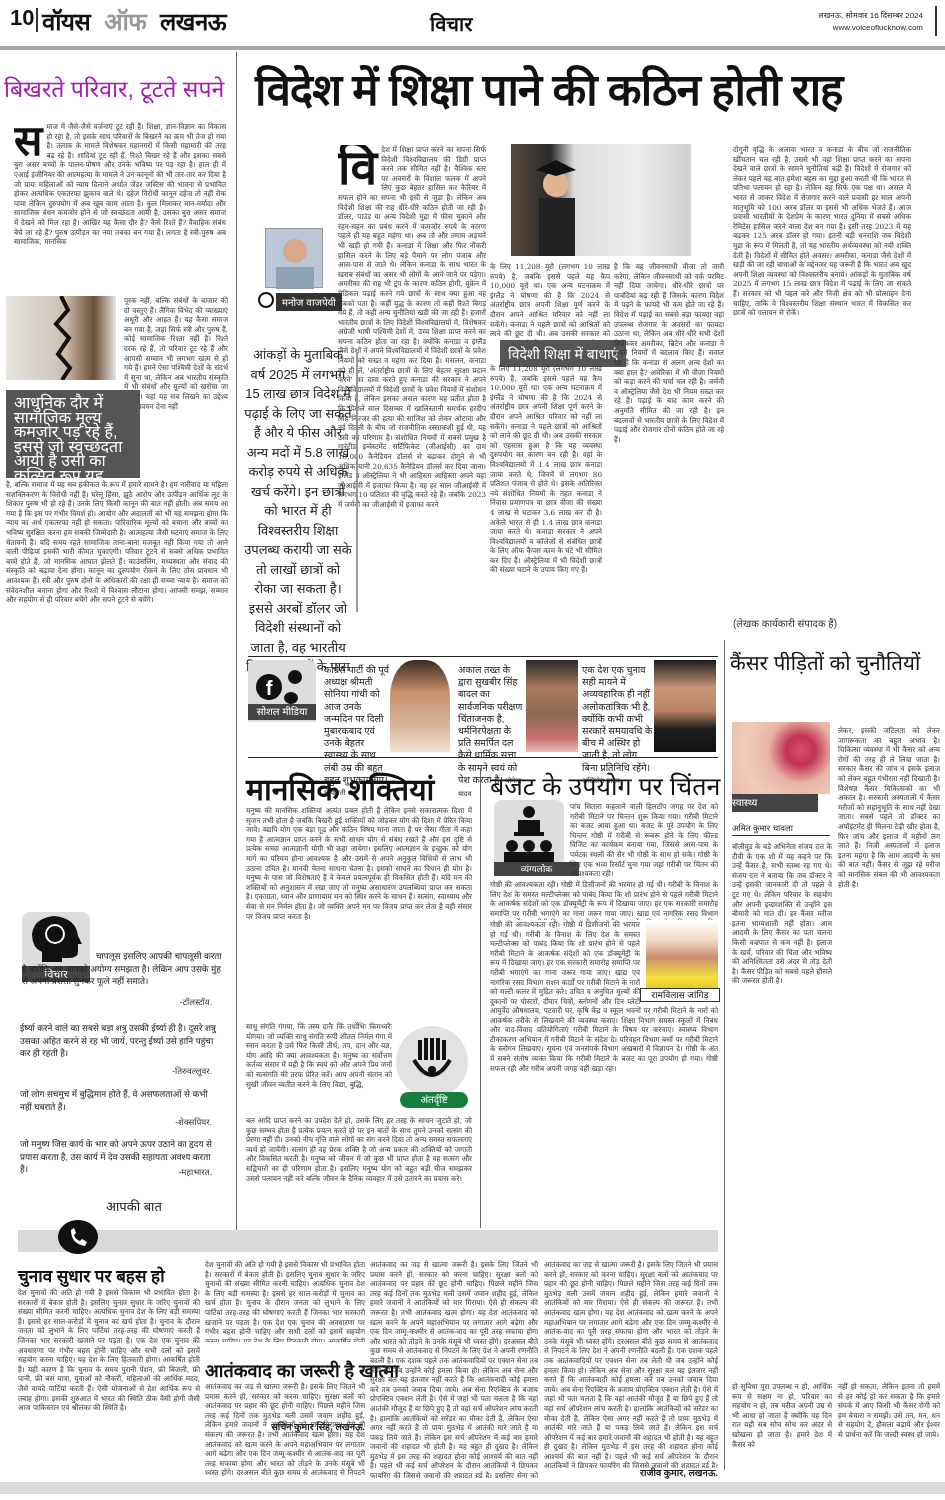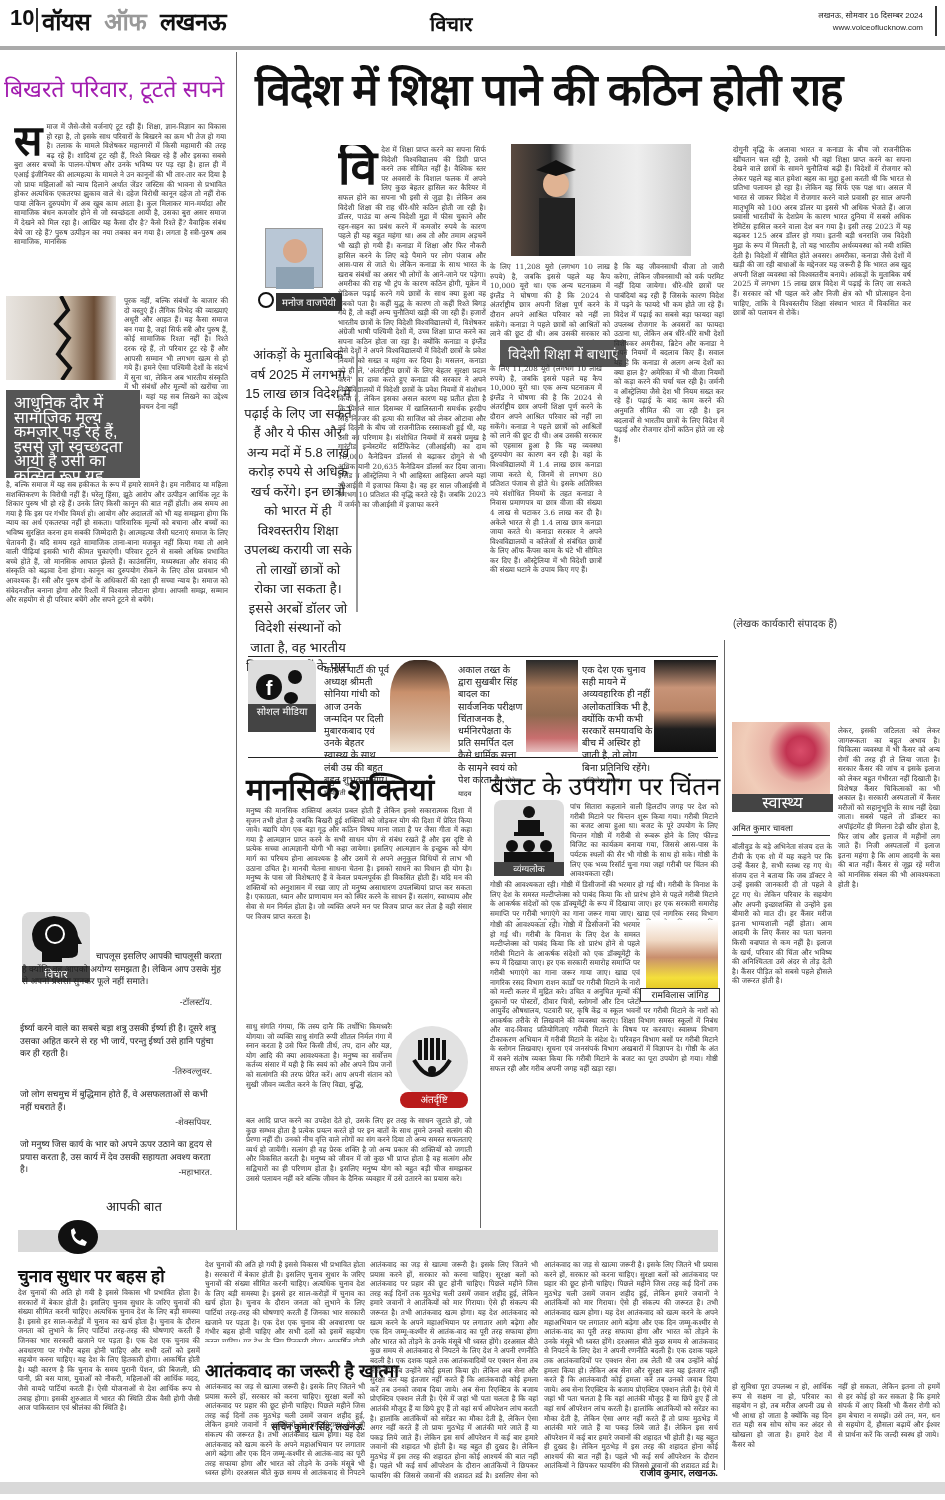--- a/index.html
+++ b/index.html
@@ -103,21 +103,21 @@
 <div class="abs txt" style="left:614px;top:262px;width:110px;height:356px">है कि यह जीवनसाथी वीजा तो जारी करेगा, लेकिन जीवनसाथी को वर्क परमिट नहीं दिया जायेगा। धीरे-धीरे छात्रों पर पाबंदियां बढ़ रही हैं जिसके कारण विदेश में पढ़ने के फायदे भी कम होते जा रहे हैं। विदेश में पढ़ाई का सबसे बड़ा फायदा वहां उपलब्ध रोजगार के अवसरों का फायदा उठाना था, लेकिन अब धीरे-धीरे सभी देशों विशेषकर अमरीका, ब्रिटेन और कनाडा ने अपने नियमों में बदलाव किए हैं। सवाल यह है कि कनाडा से अलग अन्य देशों का क्या हाल है? अमेरिका में भी वीजा नियमों को कड़ा करने की चर्चा चल रही है। जर्मनी व ऑस्ट्रेलिया जैसे देश भी नियम सख्त कर रहे हैं। पढ़ाई के बाद काम करने की अनुमति सीमित की जा रही है। इन बदलावों से भारतीय छात्रों के लिए विदेश में पढ़ाई और रोजगार दोनों कठिन होते जा रहे हैं।</div>
 
 <div class="abs txt" style="left:733px;top:145px;width:178px;height:470px">दोगुनी वृद्धि के अलावा भारत व कनाडा के बीच जो राजनीतिक खींचतान चल रही है, उससे भी वहां शिक्षा प्राप्त करने का सपना देखने वाले छात्रों के सामने चुनौतियां बढ़ी हैं। विदेशों में रोजगार को लेकर पहले यह बात हमेशा बहस का मुद्दा हुआ करती थी कि भारत से प्रतिभा पलायन हो रहा है। लेकिन यह सिर्फ एक पक्ष था। असल में भारत से जाकर विदेश में रोजगार करने वाले प्रवासी हर साल अपनी मातृभूमि को 100 अरब डॉलर या इससे भी अधिक भेजते हैं। आज प्रवासी भारतीयों के देशप्रेम के कारण भारत दुनिया में सबसे अधिक रेमिटेंस हासिल करने वाला देश बन गया है। इसी तरह 2023 में यह बढ़कर 125 अरब डॉलर हो गया। इतनी बड़ी धनराशि जब विदेशी मुद्रा के रूप में मिलती है, तो यह भारतीय अर्थव्यवस्था को नयी शक्ति देती है। विदेशों में सीमित होते अवसर। अमरीका, कनाडा जैसे देशों में खड़ी की जा रही बाधाओं के मद्देनजर यह जरूरी है कि भारत अब खुद अपनी शिक्षा व्यवस्था को विश्वस्तरीय बनाये। आंकड़ों के मुताबिक वर्ष 2025 में लगभग 15 लाख छात्र विदेश में पढ़ाई के लिए जा सकते हैं। सरकार को भी पहल करे और निजी क्षेत्र को भी प्रोत्साहन देना चाहिए, ताकि वे विश्वस्तरीय शिक्षा संस्थान भारत में विकसित कर छात्रों को पलायन से रोकें।</div>
 <div class="abs" style="left:733px;top:616px;width:178px;text-align:left;font-size:10px;color:#333;font-family:'Liberation Sans',sans-serif">(लेखक कार्यकारी संपादक हैं)</div>
 
 <div class="abs hrule" style="left:248px;top:656px;width:470px"></div>
 <div class="abs" style="left:248px;top:660px;width:68px;height:62px;background:#ddd;border-radius:6px 6px 0 0">
   <div class="abs" style="left:8px;top:14px;width:26px;height:26px;border-radius:50%;background:#111;color:#fff;font-weight:bold;font-size:20px;text-align:center;line-height:28px;font-family:'Liberation Sans',sans-serif">f</div>
   <div class="abs" style="left:40px;top:10px;width:14px;height:14px;border-radius:50%;background:#111"></div>
   <div class="abs" style="left:36px;top:32px;width:14px;height:12px;border-radius:50%;background:#111"></div>
-  <div class="abs" style="left:0;top:44px;width:68px;height:28px;background:#444;color:#fff;font-size:10px;text-align:center;line-height:16px;font-family:'Liberation Sans',sans-serif">सोशल मीडिया</div>
+  <div class="abs" style="left:0;top:44px;width:68px;height:16px;background:#444;color:#fff;font-size:10px;text-align:center;line-height:16px;font-family:'Liberation Sans',sans-serif">सोशल मीडिया</div>
 </div>
 
 <div class="abs social-txt" style="left:324px;top:664px;width:66px">
   <span>कांग्रेस पार्टी की पूर्व अध्यक्ष श्रीमती सोनिया गांधी को आज उनके जन्मदिन पर दिली मुबारकबाद एवं उनके बेहतर स्वास्थ्य के साथ लंबी उम्र की बहुत बहुत शुभकामनाएं।</span>
   <span style="font-size:7px">मायावती</span>
 </div>
 <div class="abs" style="left:390px;top:660px;width:60px;height:92px;background:linear-gradient(180deg,#3b2b22 0%,#c9906c 35%,#d9b9a0 75%,#f0e4d4 100%);border-radius:40% 40% 0 0"></div>
 
 <div class="abs social-txt" style="left:458px;top:664px;width:68px">
   <span>अकाल तख्त के द्वारा सुखबीर सिंह बादल का सार्वजनिक परीक्षण चिंताजनक है, धर्मनिरपेक्षता के प्रति समर्पित दल कैसे धार्मिक सत्ता के सामने स्वयं को पेश करता है।</span>
@@ -127,54 +127,55 @@
 
 <div class="abs social-txt" style="left:582px;top:664px;width:72px">
   <span>एक देश एक चुनाव सही मायने में अव्यवहारिक ही नहीं अलोकतांत्रिक भी है, क्योंकि कभी कभी सरकारें समयावधि के बीच में अस्थिर हो जाती है, तो लोग बिना प्रतिनिधि रहेंगे।</span>
   <span style="font-size:7px">अखिलेश यादव</span>
 </div>
 <div class="abs" style="left:654px;top:660px;width:62px;height:92px;background:linear-gradient(180deg,#1c1c1c 0%,#c89478 30%,#b98466 55%,#1e1e1e 75%,#111 100%)"></div>
 <div class="abs hrule" style="left:248px;top:757px;width:470px"></div>
 
 <div class="abs vrule" style="left:724px;top:640px;height:830px"></div>
 <div class="abs" style="left:730px;top:648px;font-size:20.5px;line-height:30px;color:#111;font-family:'Liberation Sans',sans-serif">
+  <div>कैंसर पीड़ितों को चुनौतियों</div>
 </div>
 <div class="abs" style="left:732px;top:722px;width:98px;height:72px;background:radial-gradient(circle at 70% 40%,#d94d6a 0%,#c23452 18%,#e8b3a6 40%,#f1cdb9 70%,#e7bca8 100%)"></div>
-<div class="abs" style="left:732px;top:794px;width:101px;height:18px;background:#444;color:#fff;text-align:center;font-size:16px;line-height:18px;font-family:'Liberation Sans',sans-serif">स्वास्थ्य</div>
+<div class="abs" style="left:732px;top:794px;width:86px;height:18px;background:#444;color:#fff;font-size:10px;line-height:18px;font-family:'Liberation Sans',sans-serif">स्वास्थ्य</div>
 <div class="abs" style="left:732px;top:822px;font-size:8.5px;color:#222;font-family:'Liberation Sans',sans-serif;border-bottom:1px solid #333;width:98px;padding-bottom:2px">अमित कुमार चावला</div>
 <div class="abs txt" style="left:732px;top:842px;width:100px;height:540px">बॉलीवुड के बड़े अभिनेता संजय दत्त के टीवी के एक शो में यह कहने पर कि उन्हें कैंसर है, सभी स्तब्ध रह गए थे। संजय दत्त ने बताया कि जब डॉक्टर ने उन्हें इसकी जानकारी दी तो पहले वे टूट गए थे। लेकिन परिवार के सहयोग और अपनी इच्छाशक्ति से उन्होंने इस बीमारी को मात दी। हर कैंसर मरीज इतना भाग्यशाली नहीं होता। आम आदमी के लिए कैंसर का पता चलना किसी वज्रपात से कम नहीं है। इलाज के खर्च, परिवार की चिंता और भविष्य की अनिश्चितता उसे अंदर से तोड़ देती है। कैंसर पीड़ित को सबसे पहले हौसले की जरूरत होती है।</div>
 <div class="abs txt" style="left:732px;top:1382px;width:100px;height:80px">हो सुविधा पूरा उपलब्ध न हो, आर्थिक रूप से सक्षम ना हो, परिवार का सहयोग न हो, तब मरीज अपनी उम्र से भी आधा हो जाता है क्योंकि वह दिन रात यही सब सोच सोच कर अंदर से खोखला हो जाता है। हमारे देश में कैंसर को</div>
 <div class="abs txt" style="left:838px;top:726px;width:102px;height:654px">लेकर, इसकी जटिलता को लेकर जागरूकता का बहुत अभाव है। चिकित्सा व्यवस्था में भी कैंसर को अन्य रोगों की तरह ही ले लिया जाता है। सरकार कैंसर की जांच व इसके इलाज को लेकर बहुत गंभीरता नहीं दिखाती है। विशेषज्ञ कैंसर चिकित्सकों का भी अकाल है। सरकारी अस्पतालों में कैंसर मरीजों को सहानुभूति के साथ नहीं देखा जाता। सबसे पहले तो डॉक्टर का अपॉइंटमेंट ही मिलना टेढ़ी खीर होता है, फिर जांच और इलाज में महीनों लग जाते हैं। निजी अस्पतालों में इलाज इतना महंगा है कि आम आदमी के बस की बात नहीं। कैंसर से जूझ रहे मरीज को मानसिक संबल की भी आवश्यकता होती है।</div>
 <div class="abs txt" style="left:838px;top:1382px;width:102px;height:80px">नहीं हो सकता, लेकिन इतना तो हममें से हर कोई हो कर सकता है कि हमारे संपर्क में आए किसी भी कैंसर रोगी को हम बेचारा न समझें। उसे तन, मन, धन से सहयोग दें, हौसला बढ़ायें और ईश्वर से प्रार्थना करें कि जल्दी स्वस्थ हो जाये।</div>
 
 <div class="abs sec-hl" style="left:246px;top:768px">मानसिक शक्तियां</div>
 <div class="abs txt" style="left:246px;top:806px;width:226px;height:214px">मनुष्य की मानसिक शक्तियां अत्यंत प्रबल होती हैं लेकिन इनसे सकारात्मक दिशा में सृजन तभी होता है जबकि बिखरी हुई शक्तियों को जोड़कर योग की दिशा में प्रेरित किया जावे। यद्यपि योग एक बड़ा गूढ़ और कठिन विषय माना जाता है पर जैसा गीता में कहा गया है आत्मज्ञान प्राप्त करने के सभी साधन योग से संबंध रखते हैं और इस दृष्टि से प्रत्येक सच्चा आत्मज्ञानी योगी भी कहा जायेगा। इसलिए आत्मज्ञान के इच्छुक को योग मार्ग का परिचय होना आवश्यक है और उसमें से अपने अनुकूल विधियों से लाभ भी उठाना उचित है। मानवी चेतना साधना चेतना है। इसको साधने का विधान ही योग है। मनुष्य के पास जो विशेषताएं हैं वे केवल प्रयत्नपूर्वक ही विकसित होती हैं। यदि मन की शक्तियों को अनुशासन में रखा जाए तो मनुष्य असाधारण उपलब्धियां प्राप्त कर सकता है। एकाग्रता, ध्यान और प्राणायाम मन को स्थिर करने के साधन हैं। सत्संग, स्वाध्याय और सेवा से मन निर्मल होता है। जो व्यक्ति अपने मन पर विजय प्राप्त कर लेता है वही संसार पर विजय प्राप्त करता है।</div>
 <div class="abs txt" style="left:246px;top:1022px;width:146px;height:96px">साधु संगति गंगया, किं तस्य दानैः किं तर्थोभिः किमध्वरैः योगया। जो व्यक्ति साधु संगति रूपी शीतल निर्मल गंगा में स्नान करता है उसे फिर किसी तीर्थ, तप, दान और यज्ञ, योग आदि की क्या आवश्यकता है। मनुष्य का सर्वोत्तम कर्तव्य संसार में यही है कि स्वयं को और अपने प्रिय जनों को सत्संगति की तरफ प्रेरित करें। आप अपनी संतान को सुखी जीवन व्यतीत करने के लिए विद्या, बुद्धि,</div>
 <div class="abs" style="left:396px;top:1026px;width:72px;height:72px;border-radius:50%;background:#e2e2e2">
   <svg width="72" height="72">
       <path d="M24 14 v20 M30 12 v22 M36 12 v22 M42 12 v22 M48 14 v20 M18 34 q18 30 36 0" fill="none" stroke="#111" stroke-width="4"></path>
       <circle cx="36" cy="44" r="4" fill="#111"></circle>
     </svg>
 </div>
-<div class="abs" style="left:400px;top:1092px;width:68px;height:16px;border-radius:8px;background:#b91c1c;color:#fff;font-size:10px;text-align:center;line-height:16px;font-family:Liberation Sans, sans-serif">अंतर्दृष्टि</div>
+<div class="abs" style="left:400px;top:1092px;width:68px;height:16px;border-radius:8px;background:#15803d;color:#fff;font-size:10px;text-align:center;line-height:16px;font-family:Liberation Sans, sans-serif">अंतर्दृष्टि</div>
 <div class="abs txt" style="left:246px;top:1116px;width:226px;height:108px">बल आदि प्राप्त करने का उपदेश देते हो, उसके लिए हर तरह के साधन जुटाते हो, जो कुछ सम्भव होता है प्रत्येक प्रयत्न करते हो पर इन बातों के साथ तुमने उनको सत्संग की प्रेरणा नहीं दी। उनको नीच वृत्ति वाले लोगों का संग करने दिया तो अन्य समस्त सफलताएं व्यर्थ हो जायेंगी। सत्संग ही वह प्रेरक शक्ति है जो अन्य प्रकार की शक्तियों को जगाती और विकसित करती है। मनुष्य को जीवन में जो कुछ भी प्राप्त होता है वह सत्संग और सद्विचारों का ही परिणाम होता है। इसलिए मनुष्य योग को बहुत बड़ी चीज समझकर उससे पलायन नहीं करे बल्कि जीवन के दैनिक व्यवहार में उसे उतारने का प्रयास करे।</div>
 
 <div class="abs vrule" style="left:480px;top:768px;height:460px"></div>
 <div class="abs sec-hl2" style="left:490px;top:768px">बजट के उपयोग पर चिंतन</div>
 <div class="abs" style="left:494px;top:800px;width:70px;height:76px;background:#ddd;border-radius:8px 8px 0 0">
   <svg width="70" height="62">
       <circle cx="35" cy="12" r="6" fill="#111"></circle>
       <rect x="24" y="20" width="22" height="12" fill="#111"></rect>
       <rect x="20" y="32" width="30" height="4" fill="#111"></rect>
       <circle cx="18" cy="46" r="6" fill="#111"></circle>
       <circle cx="35" cy="46" r="6" fill="#111"></circle>
       <circle cx="52" cy="46" r="6" fill="#111"></circle>
       <rect x="10" y="52" width="50" height="10" fill="#111"></rect>
     </svg>
-  <div class="abs" style="left:0;top:62px;width:70px;height:14px;background:#444;color:#fff;font-size:9px;text-align:center;line-height:14px;font-family:'Liberation Sans',sans-serif">व्यंग्यलोक</div>
+  <div class="abs" style="left:0;top:62px;width:85px;height:14px;background:#444;color:#fff;font-size:9px;text-align:center;line-height:14px;font-family:'Liberation Sans',sans-serif">व्यंग्यलोक</div>
 </div>
 <div class="abs txt" style="left:570px;top:802px;width:148px;height:76px">पांच सितारा कहलाने वाली हिलटॉप जगह पर देश को गरीबी मिटाने पर चिन्तन शुरू किया गया। गरीबी मिटाने का बजट आया हुआ था। बजट के पूरे उपयोग के लिए चिन्तन गोष्ठी में गरीबी से रूबरू होने के लिए फील्ड विजिट का कार्यक्रम बनाया गया, जिससे आस-पास के पर्यटक स्थलों की सैर भी गोष्ठी के साथ हो सके। गोष्ठी के लिए एक भव्य रिसॉर्ट चुना गया जहां गरीबी पर चिंतन की आवश्यकता रही।</div>
 <div class="abs txt" style="left:490px;top:880px;width:228px;height:40px">गोष्ठी की आवश्यकता रही। गोष्ठी में डिसीजनों की भरमार हो गई थी। गरीबी के विनाश के लिए देश के समस्त मल्टीप्लेक्स को पाबंद किया कि शो प्रारंभ होने से पहले गरीबी मिटाने के आकर्षक संदेशों को एक डॉक्यूमेंट्री के रूप में दिखाया जाए। हर एक सरकारी समारोह समाप्ति पर गरीबी भगाएंगे का गाना जरूर गाया जाए। खाद्य एवं नागरिक रसद विभाग राशन कार्डों पर गरीबी मिटाने के नारों को मल्टी कलर में मुद्रित करे। उचित व अनुचित मूल्यों की दुकानों पर पोस्टरों, दीवार चित्रों, स्लोगनों और टिन प्लेटों आदि द्वारा गरीबी मिटाने से संबंधित संदेशों का प्रदर्शन किया जाए। पंचायत एवं ग्रामीण विकास विभाग पंचायत केंद्र के प्राथमिक स्वास्थ्य केंद्र, उपकेंद्र,</div>
 <div class="abs txt" style="left:490px;top:920px;width:150px;height:86px">गोष्ठी की आवश्यकता रही। गोष्ठी में डिसीजनों की भरमार हो गई थी। गरीबी के विनाश के लिए देश के समस्त मल्टीप्लेक्स को पाबंद किया कि शो प्रारंभ होने से पहले गरीबी मिटाने के आकर्षक संदेशों को एक डॉक्यूमेंट्री के रूप में दिखाया जाए। हर एक सरकारी समारोह समाप्ति पर गरीबी भगाएंगे का गाना जरूर गाया जाए। खाद्य एवं नागरिक रसद विभाग राशन कार्डों पर गरीबी मिटाने के नारों को मल्टी कलर में मुद्रित करे। उचित व अनुचित मूल्यों की दुकानों पर पोस्टरों, दीवार चित्रों, स्लोगनों और टिन प्लेटों आदि द्वारा गरीबी मिटाने से संबंधित संदेशों का प्रदर्शन किया जाए। पंचायत एवं ग्रामीण विकास विभाग पंचायत केंद्र के प्राथमिक स्वास्थ्य केंद्र, उपकेंद्र,</div>
 <div class="abs" style="left:646px;top:920px;width:72px;height:68px;background:linear-gradient(180deg,#fff 0%,#f0d9c5 30%,#c98f6e 55%,#f4df3b 85%,#e6cb2a 100%)"></div>
 <div class="abs" style="left:640px;top:988px;width:80px;height:14px;background:#fff;border:1px solid #333;color:#111;font-size:9px;text-align:center;line-height:12px;font-family:'Liberation Sans',sans-serif">रामविलास जांगिड़</div>
 <div class="abs txt" style="left:490px;top:1006px;width:228px;height:220px">आयुर्वेद औषधालय, पटवारी घर, कृषि केंद्र व स्कूल भवनों पर गरीबी मिटाने के नारों को आकर्षक तरीके से लिखवाने की व्यवस्था कराए। शिक्षा विभाग समस्त स्कूलों में निबंध और वाद-विवाद प्रतियोगिताएं गरीबी मिटाने के विषय पर करवाए। स्वास्थ्य विभाग टीकाकरण अभियान में गरीबी मिटाने के संदेश दे। परिवहन विभाग बसों पर गरीबी मिटाने के स्लोगन लिखवाए। सूचना एवं जनसंपर्क विभाग अखबारों में विज्ञापन दे। गोष्ठी के अंत में सबने संतोष व्यक्त किया कि गरीबी मिटाने के बजट का पूरा उपयोग हो गया। गोष्ठी सफल रही और गरीब अपनी जगह वहीं खड़ा रहा।</div>
 
 <div class="abs" style="left:22px;top:912px;width:68px;height:70px;background:#ddd;border-radius:8px 8px 0 0">
   <svg width="68" height="54">

